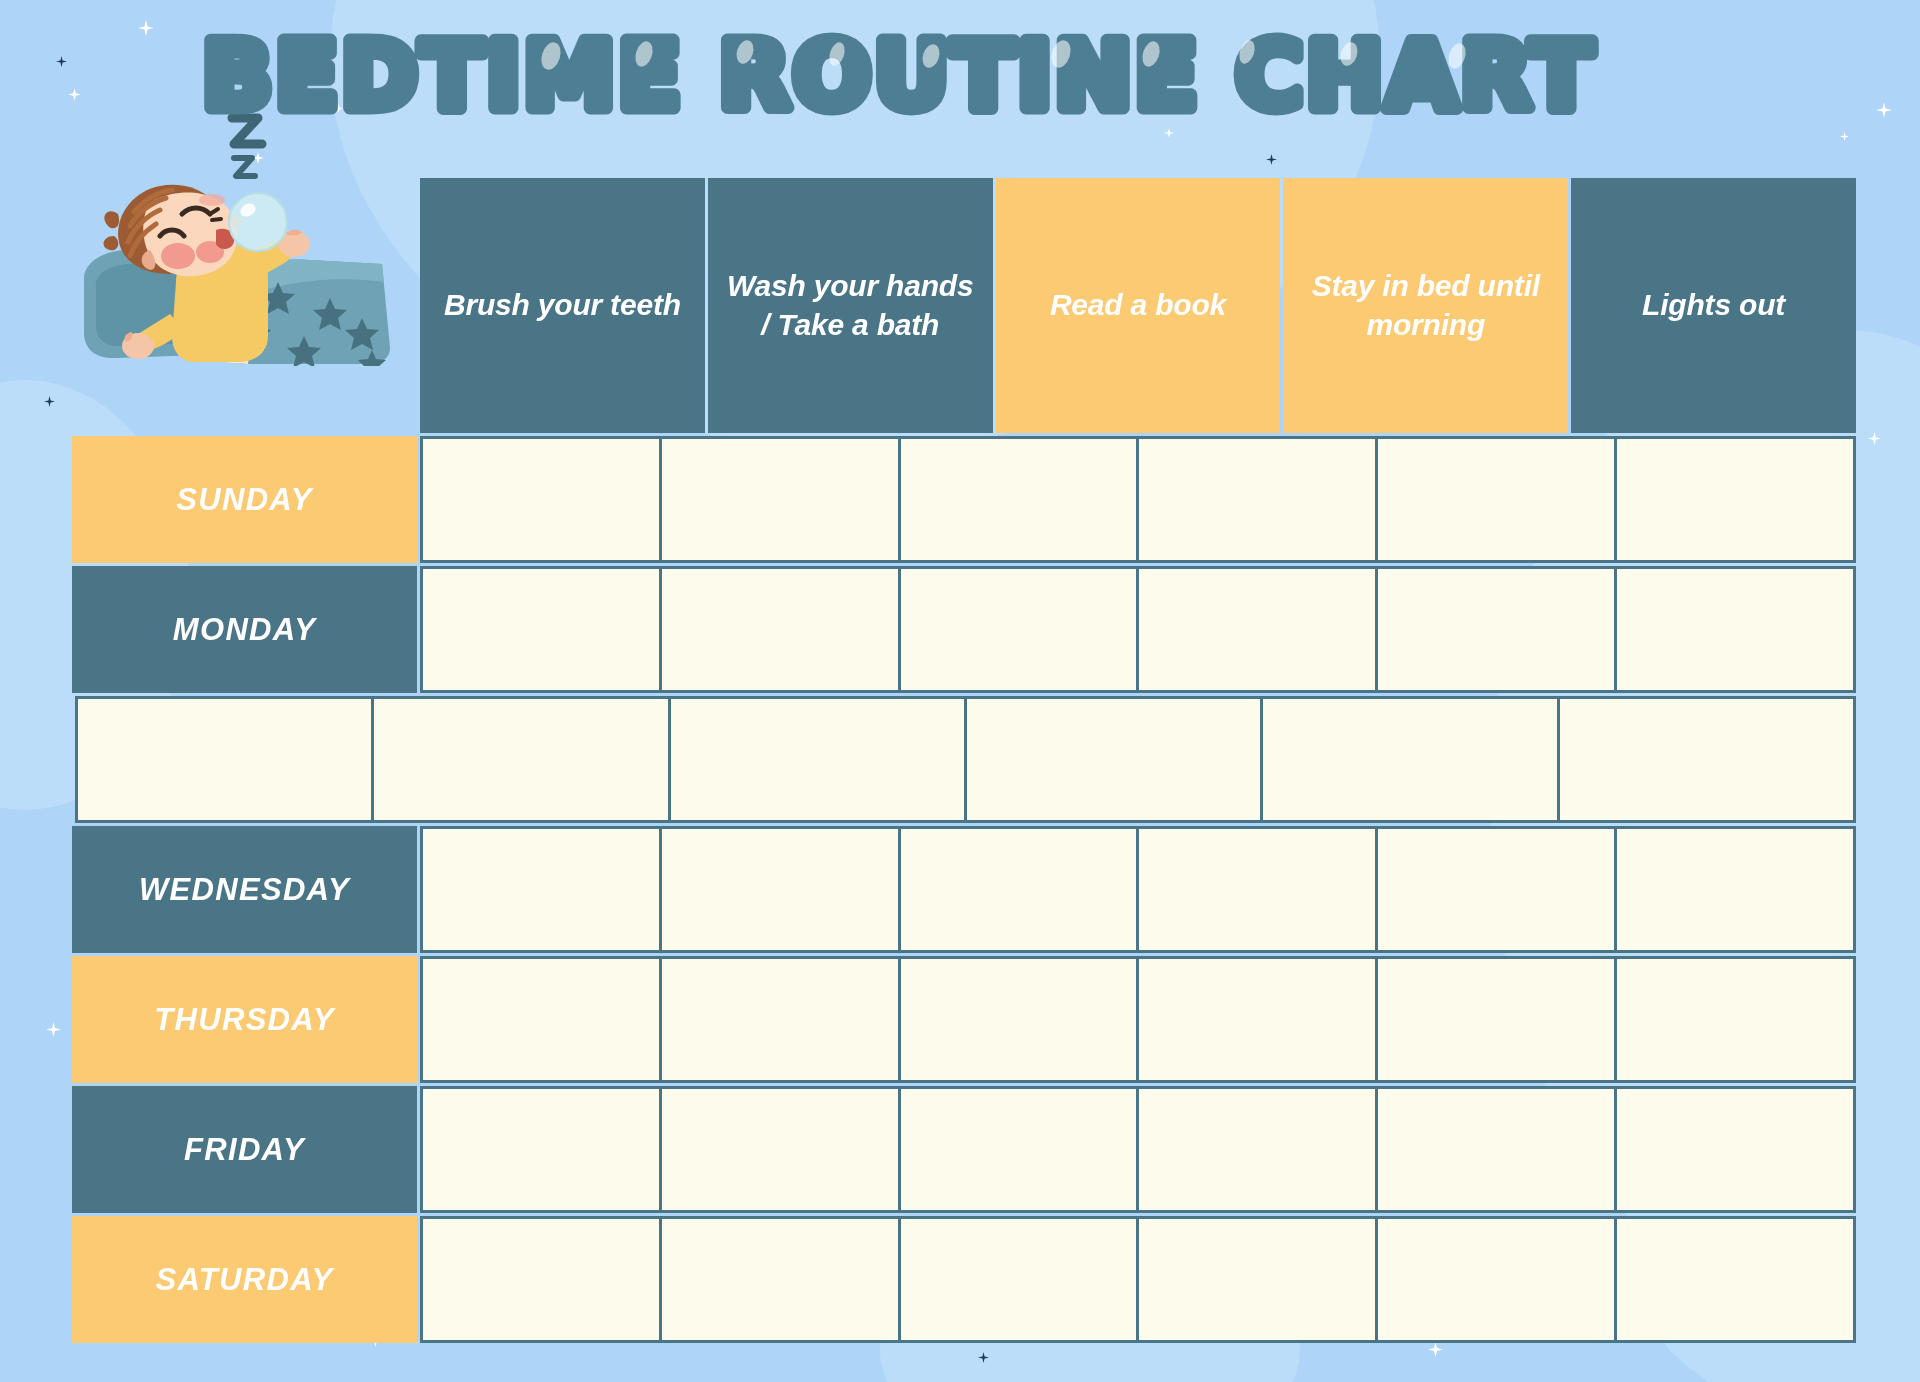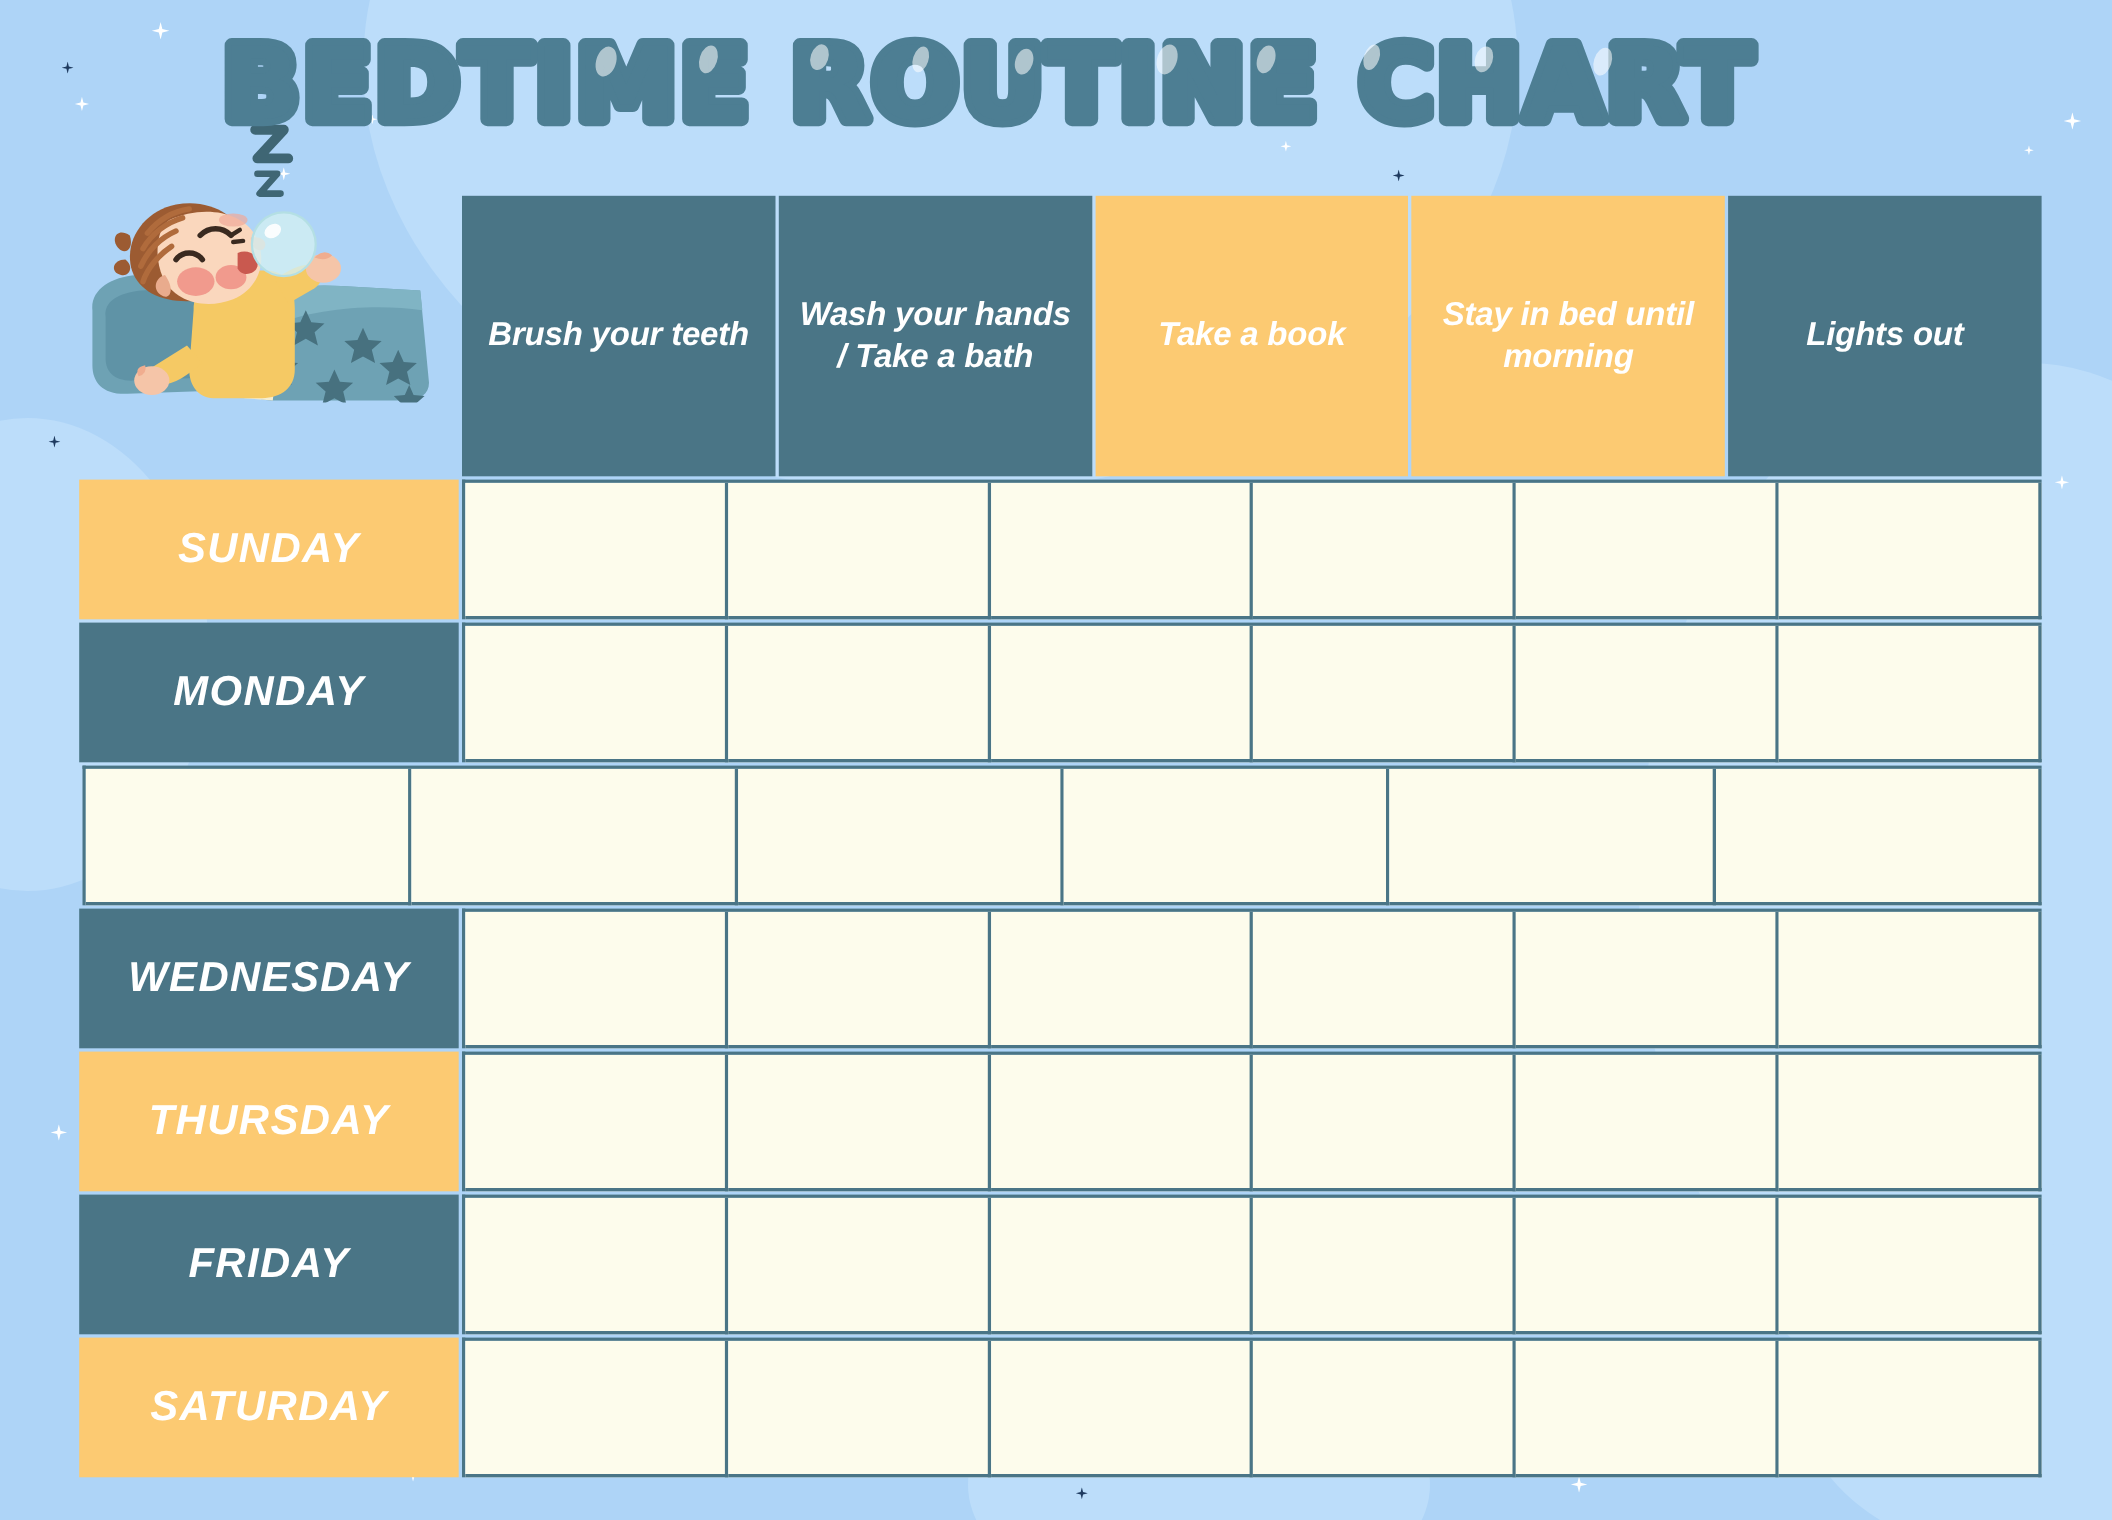--- a/index.html
+++ b/index.html
@@ -101,21 +101,21 @@
     margin-bottom:3px;
   }
 
   .day-label {
     width:345px;
     flex:0 0 345px;
     display:flex;
     align-items:center;
     justify-content:center;
     color:#ffffff;
-    font-size:38px;
+    font-size:31px;
     font-weight:bold;
     letter-spacing:1.3px;
   }
   .day-label.yellow { background:#fcca72; }
   .day-label.slate  { background:#4a7586;text-align:center; }
 
   .cells {
     flex:1 1 auto;
     display:flex;
     margin-left:3px;
@@ -269,21 +269,21 @@
       <ellipse cx="176" cy="114" rx="8" ry="6" fill="#ffffff" opacity="0.9" transform="rotate(-30 176 114)"></ellipse>
     </g>
   </svg>
 </div>
 
 <div class="chart">
 
   <div class="header-row" id="header-row">
       <div class="header-cell slate">Brush your teeth</div>
       <div class="header-cell slate">Wash your hands / Take a bath</div>
-      <div class="header-cell yellow">Take a book</div>
+      <div class="header-cell yellow">Read a book</div>
       <div class="header-cell yellow">Stay in bed until morning</div>
       <div class="header-cell slate">Lights out</div>
     </div>
 
   <div class="body-rows" id="body-rows">
       <div class="day-row">
         <div class="day-label yellow">SUNDAY</div>
         <div class="cells">
           <div class="cell"></div>
           <div class="cell"></div>

